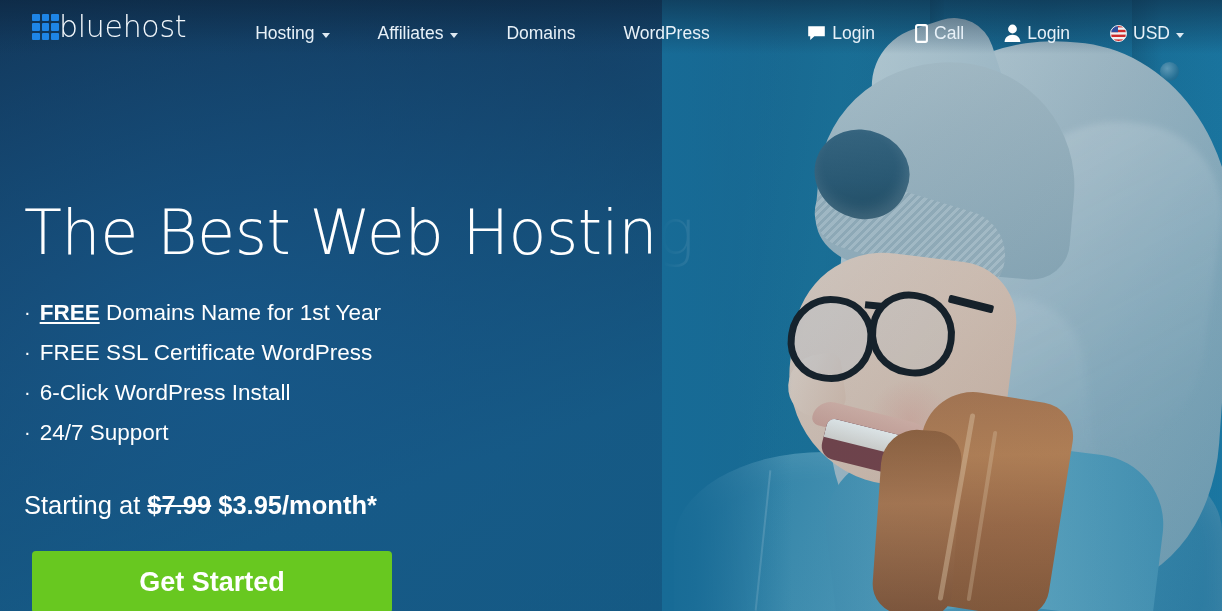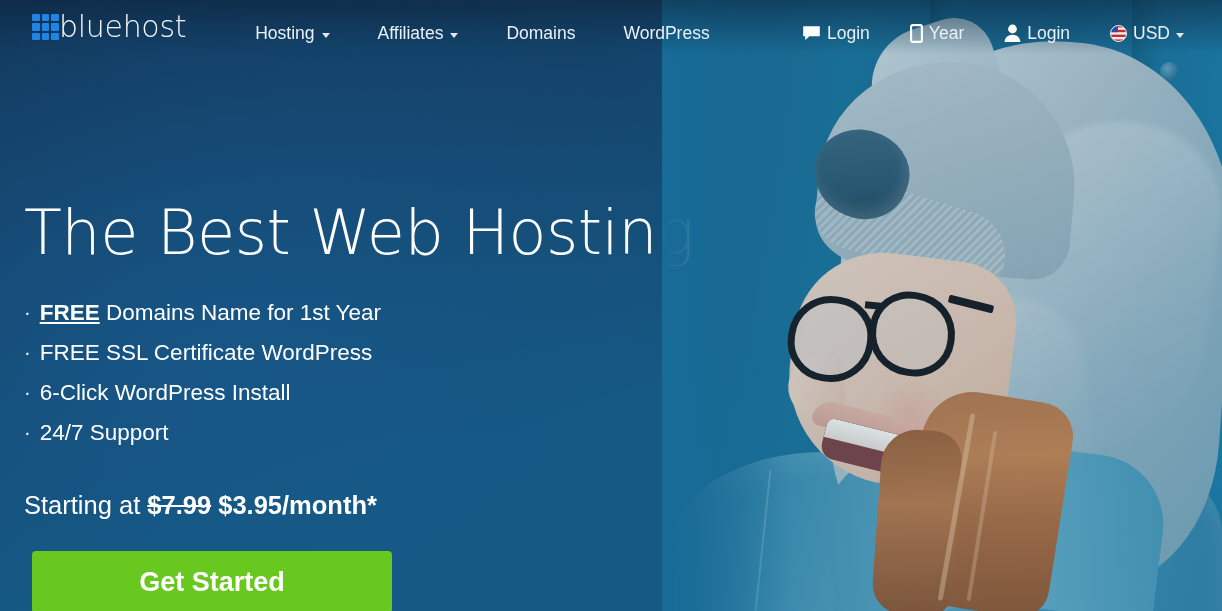--- a/index.html
+++ b/index.html
@@ -538,21 +538,21 @@
         </span>
         <span>Login</span>
       </a>
 
       <a class="nav-link" href="#">
         <span class="nav-ic">
           <svg width="13" height="19" viewBox="0 0 13 19" aria-hidden="true">
             <rect x="1.1" y="1.1" width="10.8" height="16.8" rx="1.6" fill="none" stroke="#ffffff" stroke-width="2.1"></rect>
           </svg>
         </span>
-        <span>Year</span>
+        <span>Call</span>
       </a>
 
       <a class="nav-link" href="#">
         <span class="nav-ic">
           <svg width="17" height="18" viewBox="0 0 17 18" aria-hidden="true">
             <circle cx="8.5" cy="5" r="4.4" fill="#ffffff"></circle>
             <path d="M0.6 18c0-4.3 3.5-7.3 7.9-7.3S16.4 13.7 16.4 18z" fill="#ffffff"></path>
           </svg>
         </span>
         <span>Login</span>

